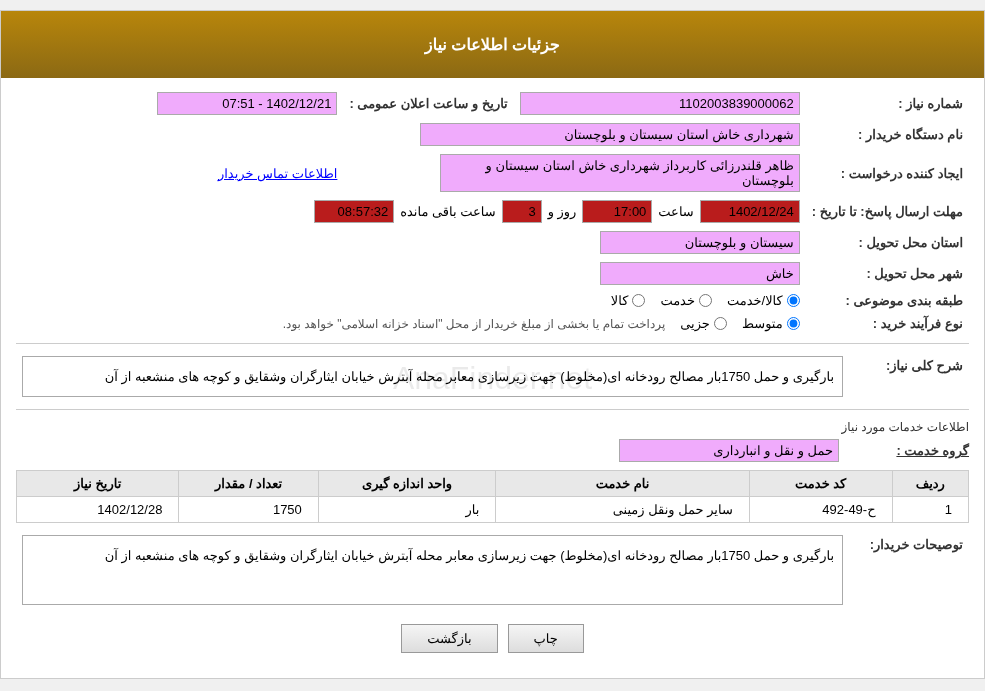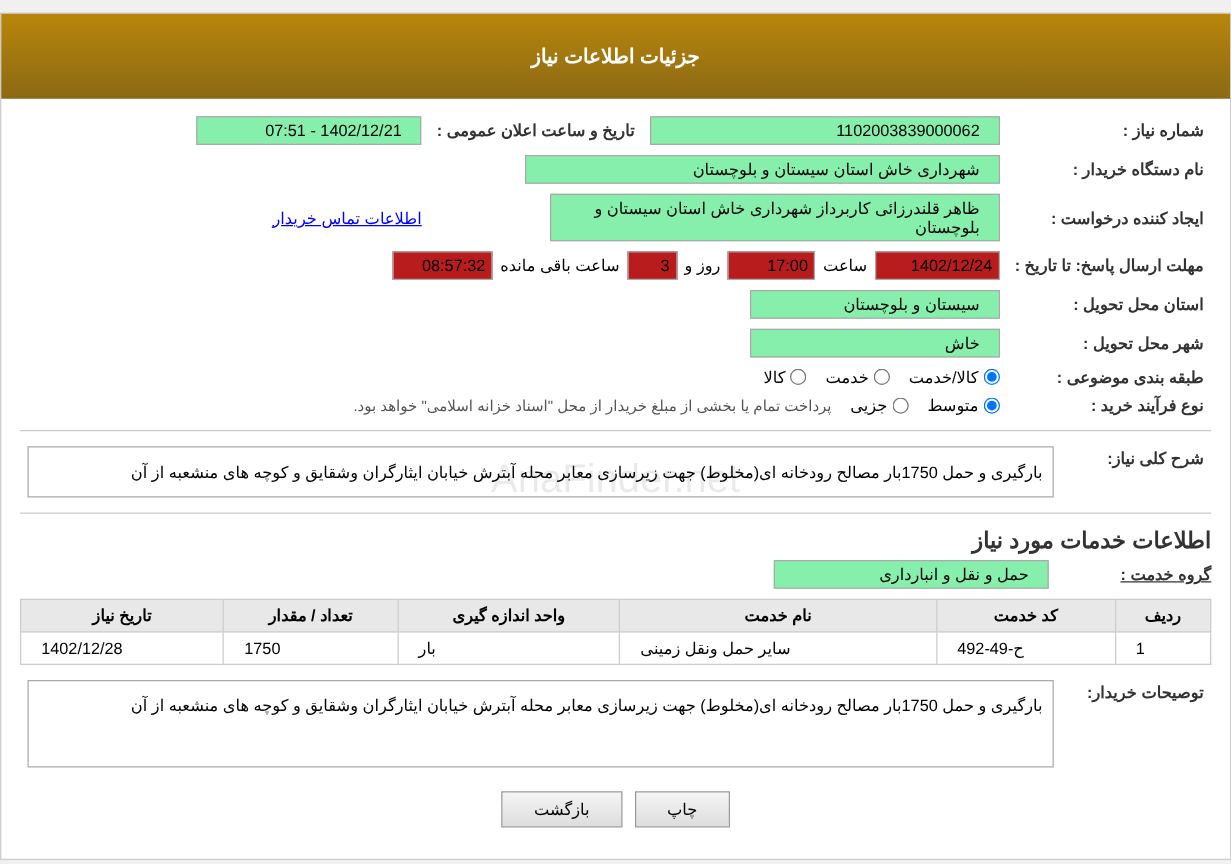--- a/index.html
+++ b/index.html
@@ -40,22 +40,22 @@
       font-weight: bold;
       text-align: right;
       white-space: nowrap;
       width: 130px;
     }
     .value-cell {
       text-align: right;
     }
     .input-box {
       border: 1px solid #aaa;
-      background: #86efac;
-      padding: 3px 15px;
+      background: #f0abfc;
+      padding: 3px 5px;
       min-height: 22px;
       display: inline-block;
       text-align: right;
     }
     .input-wide {
       width: 280px;
     }
     .input-medium {
       width: 180px;
     }
@@ -81,22 +81,22 @@
       gap: 15px;
       direction: rtl;
       align-items: center;
     }
     .radio-label {
       display: flex;
       align-items: center;
       gap: 4px;
     }
     .section-title {
-      font-weight: bold;
-      font-size: 18px;
+      font-weight: normal;
+      font-size: 12px;
       color: #333;
       margin: 10px 0 5px 0;
       text-align: right;
     }
     .description-box {
       border: 1px solid #aaa;
       background: #fff;
       padding: 8px;
       text-align: right;
       line-height: 1.8;
@@ -110,21 +110,21 @@
     .services-table th {
       background: #e8e8e8;
       border: 1px solid #ccc;
       padding: 5px 8px;
       text-align: center;
       font-weight: bold;
     }
     .services-table td {
       border: 1px solid #ccc;
       padding: 5px 16px;
-      text-align: left;
+      text-align: right;
     }
     .services-table tr:nth-child(even) td {
       background: #f9f9f9;
     }
     .buyer-desc {
       border: 1px solid #aaa;
       background: #fff;
       padding: 8px;
       text-align: right;
       line-height: 1.8;

